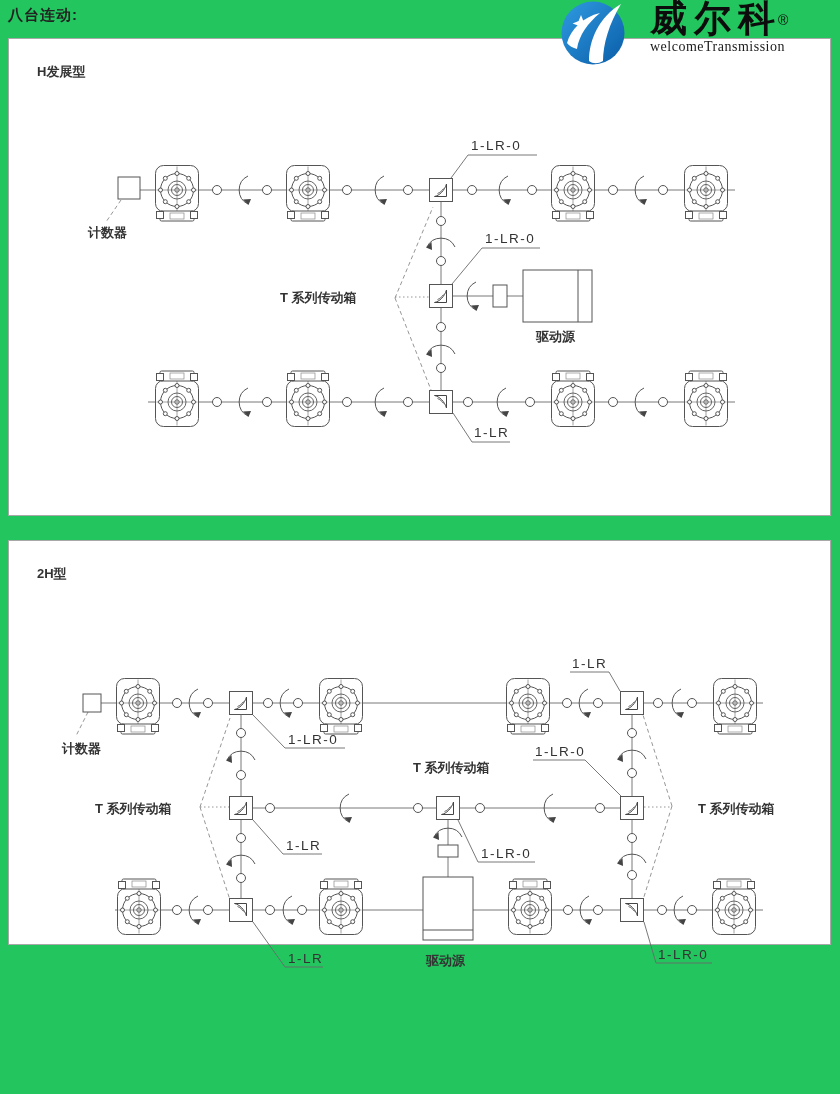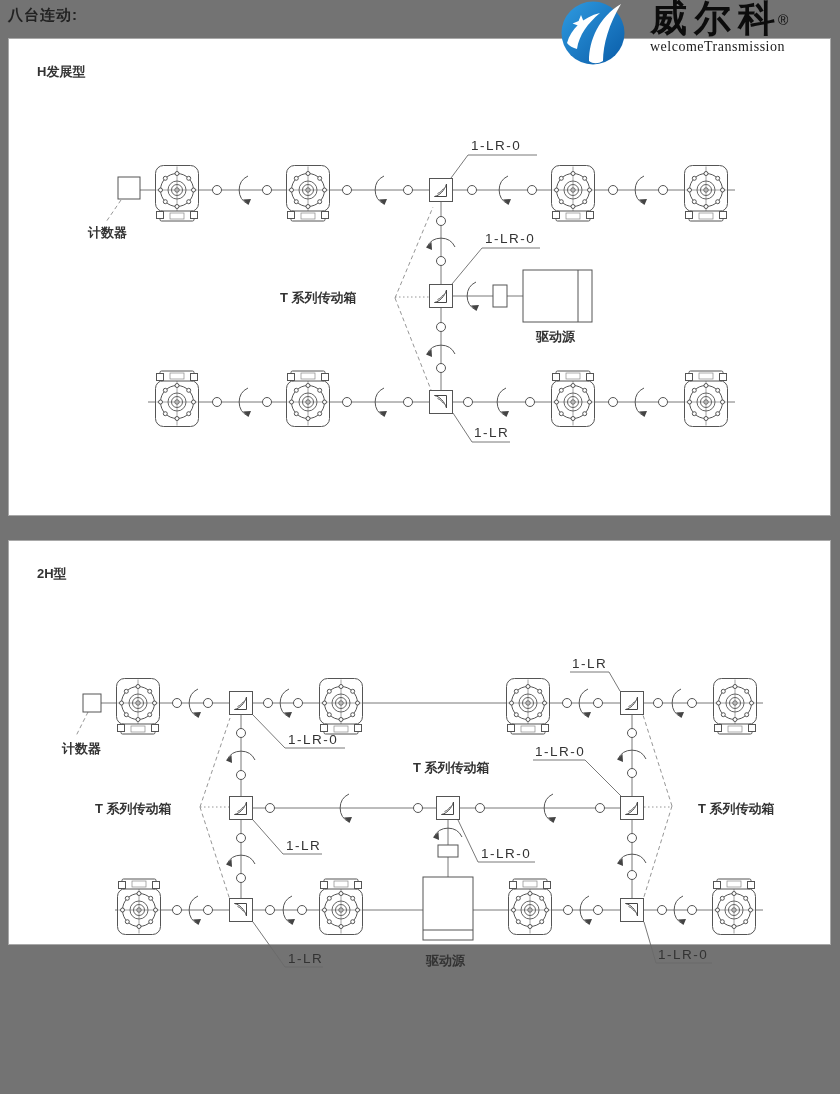--- a/index.html
+++ b/index.html
@@ -1,16 +1,16 @@
 <!DOCTYPE html>
 <html><head>
 <meta charset="utf-8">
 <style>
   html,body{margin:0;padding:0;background:#fff;}
-  .page{position:relative;width:840px;height:1094px;background:#737373;overflow:hidden;
+  .page{position:relative;width:840px;height:1094px;background:#22c55e;overflow:hidden;
         font-family:"Liberation Sans",sans-serif;}
   .page-title{position:absolute;left:8px;top:6px;font-size:15px;font-weight:bold;color:#222;
         letter-spacing:1px;}
   .panel{position:absolute;left:8px;width:823px;border:1px solid #a8a8a8;background:#fff;box-sizing:border-box;text-align:right;}
   .panel-1{top:38px;height:478px;}
   .panel-2{top:540px;height:405px;}
   .panel-label{position:absolute;left:28px;top:24px;font-size:13px;font-weight:bold;color:#333;}
   .diagram{position:absolute;left:0;top:0;}
   
   .logo{position:absolute;left:560px;top:0px;height:70px;z-index:5;display:flex;align-items:flex-start;}

